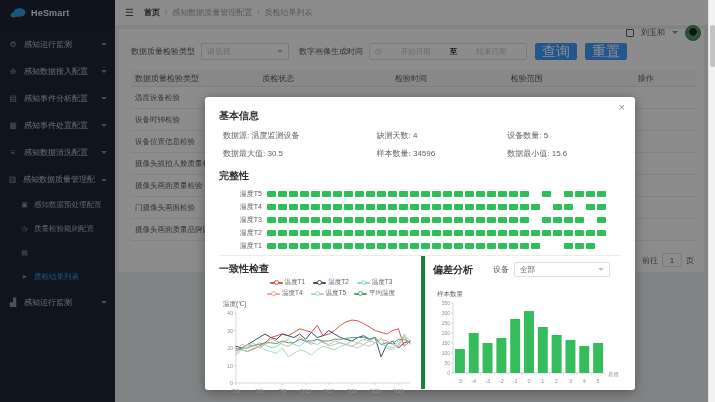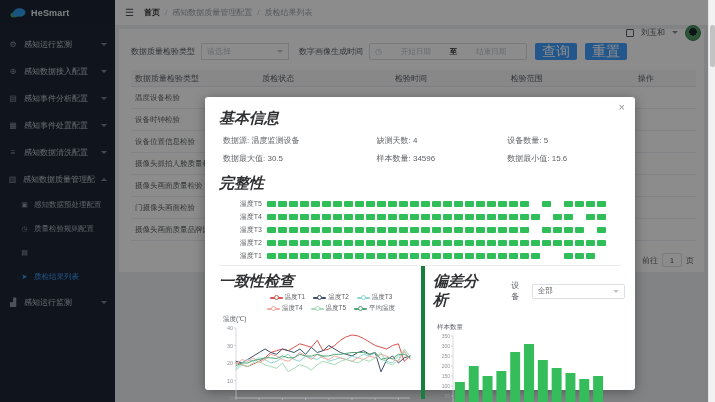--- a/index.html
+++ b/index.html
@@ -57,21 +57,21 @@
   .t-row { height:22px; align-items:center; font-size:7.5px; color:#606266; border-bottom:1px solid #ebeef5; }
   .t-row div { padding-left:4px; white-space:nowrap; overflow:hidden; }
 
   .pagination { position:absolute; right:10px; bottom:5px; display:flex; align-items:center; gap:4px; font-size:8px; color:#606266; }
   .page-input { width:20px; height:14px; border:1px solid #dcdfe6; border-radius:2px; display:flex; align-items:center; justify-content:center; font-size:8px; color:#606266; }
 
   
   .overlay { position:absolute; inset:0; background:rgba(0,0,0,0.45); z-index:50; }
   .modal { position:absolute; left:205px; top:97px; width:430px; height:293px; background:#fff; border-radius:3px; z-index:60; box-shadow:0 2px 12px rgba(0,0,0,.35); padding:12px 14px; font-size:8px; color:#606266; }
   .modal-close { position:absolute; top:5px; right:10px; font-size:11px; color:#909399; cursor:pointer; line-height:1; }
-  .sec-title { font-size:15px; font-weight:bold; color:#303133;font-style:italic; }
+  .sec-title { font-size:10px; font-weight:bold; color:#303133; }
   .info-grid { margin:7px 0 0 4px; display:grid; grid-template-columns:1.35fr 1.15fr 1fr; row-gap:7px; font-size:8px; }
   .info-field .fl { color:#606266; }
   .comp-wrap { margin-top:6px; }
   .comp-row { display:flex; align-items:center; margin-bottom:3px; }
   .comp-label { width:48px; text-align:right; padding-right:5px; font-size:7px; color:#606266; flex-shrink:0; }
   .comp-cells { display:flex; gap:2px; }
   .comp-cell { width:9px; height:6px; border-radius:1px; }
 
   .charts { margin-top:4px; border-top:1px solid #ececec; display:flex; height:134px; }
   .chart-left { width:210px; padding-top:6px; }

